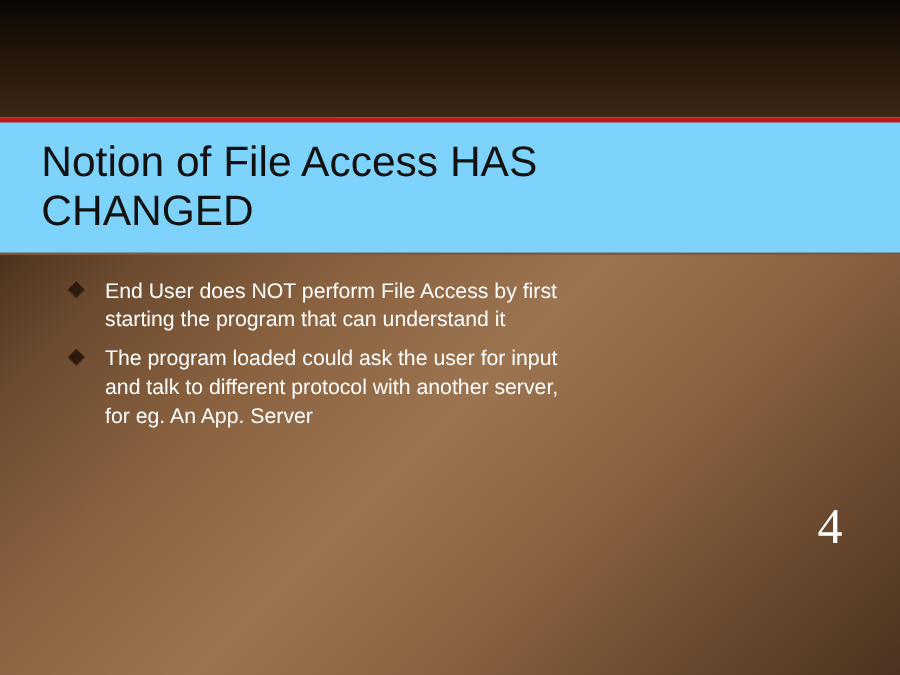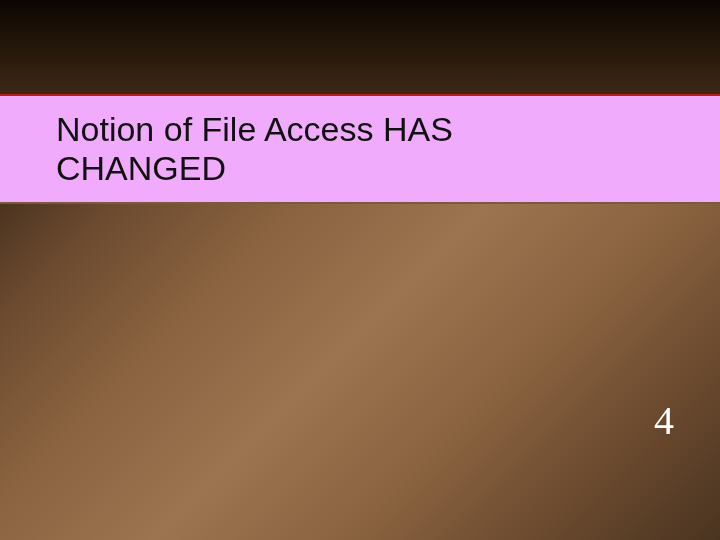--- a/index.html
+++ b/index.html
@@ -22,26 +22,26 @@
   .top-band {
     position: absolute;
     top: 0; left: 0; right: 0;
     height: 94px;
     background: linear-gradient(180deg, #0b0602 0%, #2a1a0c 60%, #3d2817 100%);
   }
   .title-band {
     position: absolute;
     top: 94px; left: 0; right: 0;
     height: 110px;
-    background: #f0abfc;
-    border-top: 2px solid #b91c1c;
+    background: #7dd3fc;
+    border-top: 4px solid #b91c1c;
     border-bottom: 2px solid #7a5a3c;
     display: flex;
     align-items: center;
-    padding-left: 56px;
+    padding-left: 33px;
   }
   .title {
     color: #111;
     font-size: 34px;
     line-height: 1.15;
     font-weight: 400;
     max-width: 520px;
   }
   .content {
     position: absolute;
@@ -81,16 +81,24 @@
 <body>
 
 <div class="top-band"></div>
 
 <div class="title-band">
   <div class="title">Notion of File Access HAS CHANGED</div>
 </div>
 
 <div class="content">
   <ul class="bullets">
+    <li>
+      <span class="dia"></span>
+      <span>End User does NOT perform File Access by first starting the program that can understand it</span>
+    </li>
+    <li>
+      <span class="dia"></span>
+      <span>The program loaded could ask the user for input and talk to different protocol with another server, for eg. An App. Server</span>
+    </li>
   </ul>
 </div>
 
 <div class="pagenum">4</div>
 
 </body></html>

